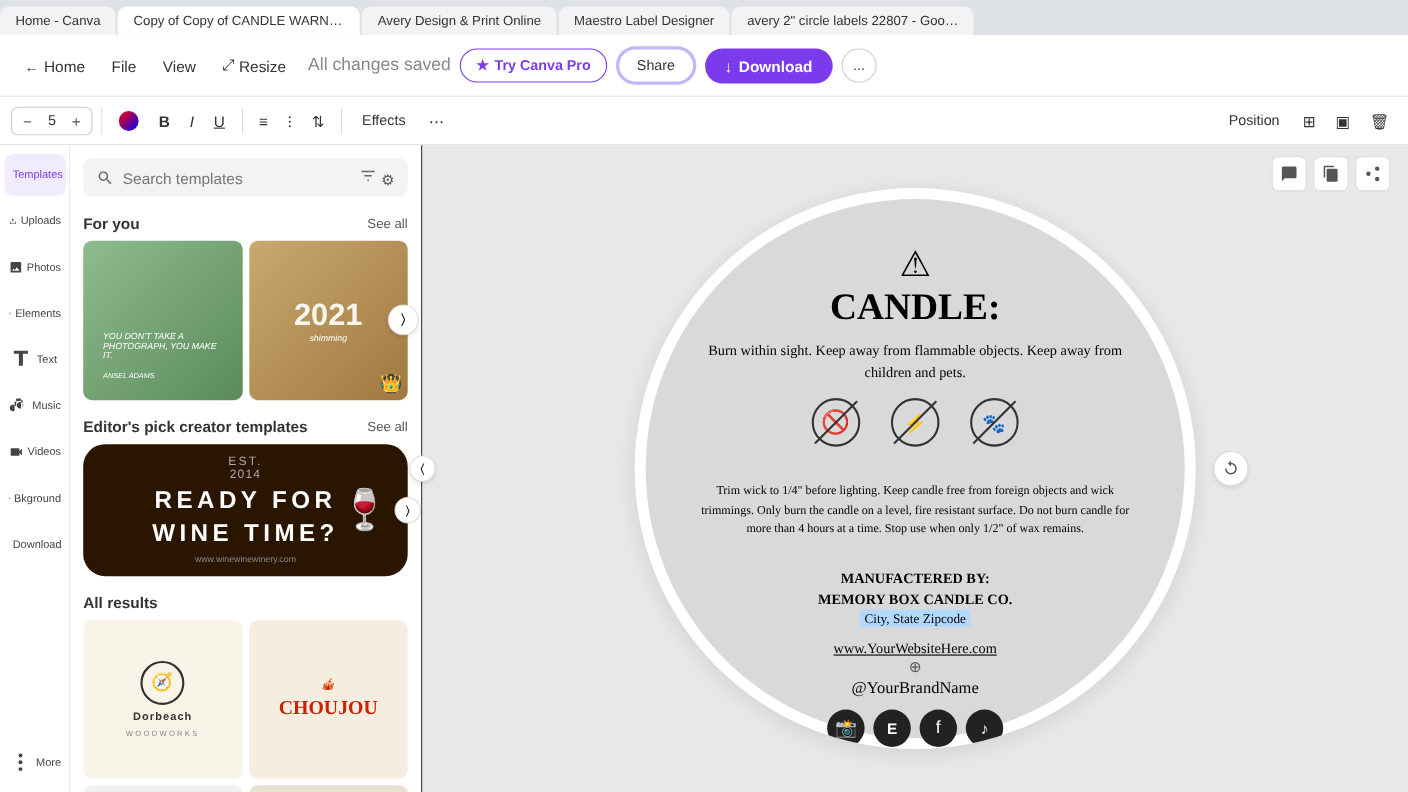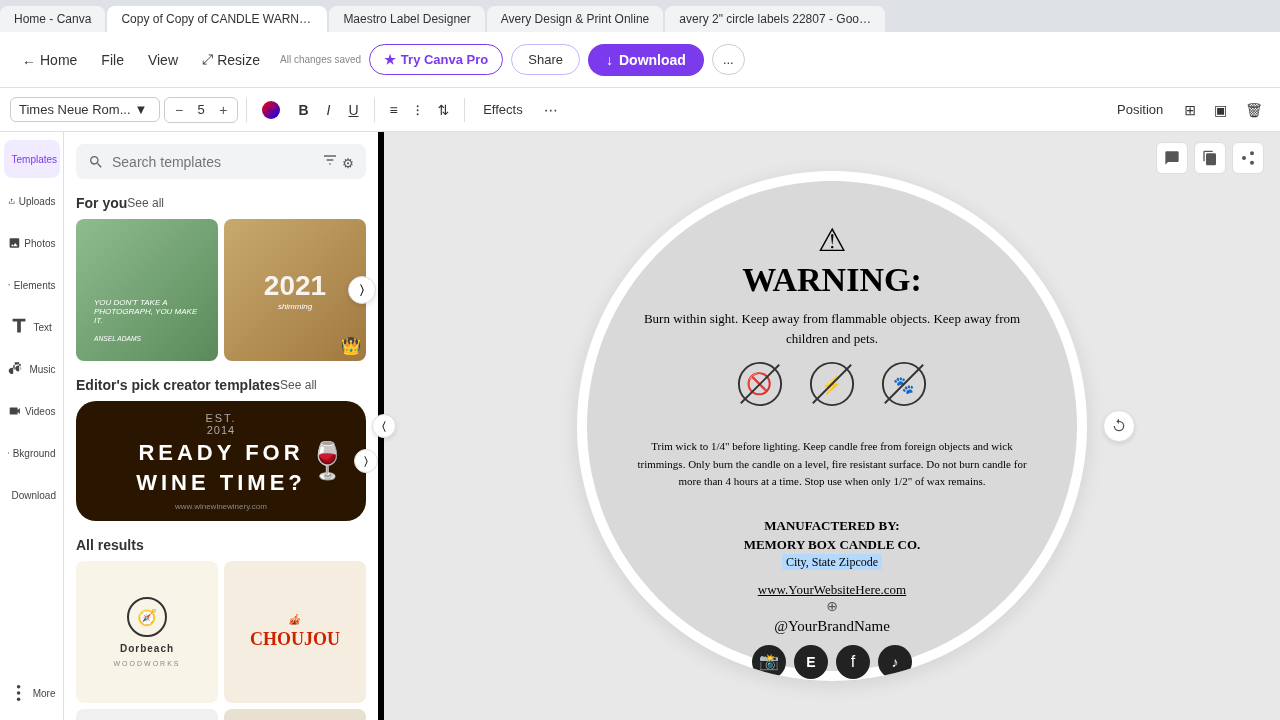--- a/index.html
+++ b/index.html
@@ -10,21 +10,21 @@
     .browser-tab { padding: 6px 14px; background: #f1f3f4; border-radius: 8px 8px 0 0; margin-right: 2px; cursor: pointer; white-space: nowrap; overflow: hidden; text-overflow: ellipsis; max-width: 220px; color: #333; }
     .browser-tab.active { background: #fff; }
 
     
     .topbar { display: flex; align-items: center; background: #fff; height: 56px; padding: 0 12px; border-bottom: 1px solid #e0e0e0; gap: 8px; }
     .topbar-nav { display: flex; align-items: center; gap: 4px; }
     .topbar-nav-btn { padding: 6px 10px; border: none; background: none; cursor: pointer; font-size: 14px; color: #333; border-radius: 6px; display: flex; align-items: center; gap: 4px; }
     .topbar-title { flex: 1; text-align: center; font-size: 15px; color: #333; font-weight: 500; }
     .topbar-actions { display: flex; align-items: center; gap: 8px; }
     .try-pro-btn { background: none; border: 1.5px solid #7c3aed; color: #7c3aed; padding: 7px 14px; border-radius: 20px; font-size: 13px; cursor: pointer; font-weight: 600; display: flex; align-items: center; gap: 5px; }
-    .share-btn { background: none; border: 1px solid #c4b5fd; color: #333; padding: 7px 16px; border-radius: 20px; font-size: 13px; cursor: pointer; font-weight: 500; }
+    .share-btn { background: none; border: 3px solid #c4b5fd; color: #333; padding: 7px 16px; border-radius: 20px; font-size: 13px; cursor: pointer; font-weight: 500; }
     .download-btn { background: #7c3aed; color: white; border: none; padding: 8px 18px; border-radius: 20px; font-size: 14px; cursor: pointer; font-weight: 600; display: flex; align-items: center; gap: 6px; }
     .more-btn { background: none; border: 1px solid #ccc; color: #333; padding: 7px 10px; border-radius: 20px; font-size: 13px; cursor: pointer; }
 
     
     .format-toolbar { display: flex; align-items: center; background: #fff; height: 44px; padding: 0 10px; border-bottom: 1px solid #e0e0e0; gap: 4px; }
     .font-selector { display: flex; align-items: center; gap: 4px; border: 1px solid #ccc; border-radius: 6px; padding: 4px 8px; cursor: pointer; font-size: 13px; color: #333; min-width: 150px; }
     .font-size-ctrl { display: flex; align-items: center; gap: 2px; border: 1px solid #ccc; border-radius: 6px; padding: 2px 6px; }
     .font-size-ctrl button { background: none; border: none; cursor: pointer; font-size: 14px; color: #555; padding: 2px 4px; }
     .font-size-val { font-size: 13px; padding: 0 6px; color: #333; min-width: 24px; text-align: center; }
     .tb-divider { width: 1px; height: 24px; background: #ddd; margin: 0 4px; }
@@ -38,25 +38,25 @@
 
     
     .sidebar { width: 64px; background: #fff; border-right: 1px solid #e0e0e0; display: flex; flex-direction: column; align-items: center; padding: 8px 0; gap: 4px; }
     .sidebar-item { display: flex; flex-direction: row; align-items: center; padding: 8px 4px; cursor: pointer; border-radius: 8px; width: 56px; gap: 4px; color: #444; }
     .sidebar-item.active { background: #f0ebff; color: #7c3aed; }
     .sidebar-item svg { width: 22px; height: 22px; }
     .sidebar-label { font-size: 10px; text-align: center; }
     .sidebar-spacer { flex: 1; }
 
     
-    .templates-panel { width: 320px; background: #fff; border-right: 6px solid #000000; overflow-y: auto; padding: 12px; }
+    .templates-panel { width: 320px; background: #fff; border-right: 1px solid #000000; overflow-y: auto; padding: 12px; }
     .search-bar { display: flex; align-items: center; background: #f1f3f4; border-radius: 8px; padding: 8px 12px; gap: 8px; margin-bottom: 16px; }
     .search-bar input { background: none; border: none; outline: none; font-size: 14px; flex: 1; color: #333; }
     .search-filter-btn { background: none; border: none; cursor: pointer; color: #555; }
-    .section-header { display: flex; justify-content: flex-start; align-items: center; margin-bottom: 8px; }
+    .section-header { display: flex; justify-content: space-between; align-items: center; margin-bottom: 8px; }
     .section-title { font-size: 14px; font-weight: 600; color: #333; }
     .see-all-btn { font-size: 12px; color: #555; cursor: pointer; background: none; border: none; }
     .templates-grid { display: grid; grid-template-columns: 1fr 1fr; gap: 6px; margin-bottom: 16px; position: relative; }
     .template-card { background: #e8e8e8; border-radius: 8px; overflow: hidden; cursor: pointer; aspect-ratio: 1; position: relative; }
     .template-card-wide { grid-column: 1 / -1; background: #3d2b1f; border-radius: 8px; overflow: hidden; cursor: pointer; height: 130px; display: flex; align-items: center; justify-content: center; position: relative; }
     .grid-next-btn { position: absolute; right: -10px; top: 50%; transform: translateY(-50%); background: white; border: 1px solid #ddd; border-radius: 50%; width: 28px; height: 28px; display: flex; align-items: center; justify-content: center; cursor: pointer; z-index: 10; box-shadow: 0 2px 4px rgba(0,0,0,0.1); }
 
     
     .canvas-area { flex: 1; background: #e8e8e8; display: flex; align-items: center; justify-content: center; position: relative; overflow: hidden; }
     .canvas-toolbar-right { position: absolute; top: 10px; right: 16px; display: flex; gap: 6px; }
@@ -81,58 +81,54 @@
     .tpl-blank { background: #f0f0f0; }
     .tpl-text1 { font-size: 9px; color: white; font-style: italic; text-align: center; }
     .badge { position: absolute; bottom: 6px; right: 6px; background: #555; border-radius: 50%; width: 18px; height: 18px; display: flex; align-items: center; justify-content: center; }
   </style>
 </head>
 <body>
 
 <div class="browser-tabs">
   <div class="browser-tab">Home - Canva</div>
   <div class="browser-tab active">Copy of Copy of CANDLE WARNING LABEL TEM...</div>
+  <div class="browser-tab">Avery Design &amp; Print Online</div>
   <div class="browser-tab">Maestro Label Designer</div>
-  <div class="browser-tab">Avery Design &amp; Print Online</div>
   <div class="browser-tab">avery 2" circle labels 22807 - Google Search</div>
 </div>
 
 <div class="topbar">
   <div class="topbar-nav">
     <button class="topbar-nav-btn">
       <span>←</span>
       <span>Home</span>
     </button>
     <button class="topbar-nav-btn">File</button>
     <button class="topbar-nav-btn">View</button>
     <button class="topbar-nav-btn">
       <span>⤢</span>
       <span>Resize</span>
     </button>
-    <span style="font-size:10px;color:#888;margin-left:6px;">All changes saved</span>
+    <span style="font-size:16px;color:#888;margin-left:6px;">All changes saved</span>
   </div>
   <div class="topbar-actions">
     <button class="try-pro-btn">
       <span>★</span>
       <span>Try Canva Pro</span>
     </button>
     <button class="share-btn">Share</button>
     <button class="download-btn">
       <span>↓</span>
       <span>Download</span>
     </button>
     <button class="more-btn">...</button>
   </div>
 </div>
 
 <div class="format-toolbar">
-  <div class="font-selector">
-    <span>Times Neue Rom...</span>
-    <span>▼</span>
-  </div>
   <div class="font-size-ctrl">
     <button class="tb-btn">−</button>
     <span class="font-size-val">5</span>
     <button class="tb-btn">+</button>
   </div>
   <div class="tb-divider"></div>
   <button class="tb-btn">
     <span class="color-circle"></span>
   </button>
   <button class="tb-btn bold">B</button>
@@ -322,21 +318,21 @@
           </svg>
       </div>
     </div>
 
     <div style="position:relative;">
       <div class="canvas">
         <div class="canvas-inner">
 
           <div style="font-size:32px;margin-bottom:2px;">⚠</div>
 
-          <div style="font-size:34px;font-weight:bold;font-family:'Times New Roman',serif;margin-bottom:10px;">WARNING:</div>
+          <div style="font-size:34px;font-weight:bold;font-family:'Times New Roman',serif;margin-bottom:10px;">CANDLE:</div>
 
           <div style="font-size:13px;font-family:'Times New Roman',serif;margin-bottom:12px;line-height:1.5;">Burn within sight. Keep away from flammable objects. Keep away from children and pets.</div>
 
           <div class="icons-row">
             <div style="position:relative;width:48px;height:48px;">
               <svg viewBox="0 0 50 50" width="48" height="48">
                 <circle cx="25" cy="25" r="22" fill="none" stroke="#333" stroke-width="2"></circle>
                 <text x="25" y="32" text-anchor="middle" font-size="22">🚫</text>
                 <line x1="5" y1="45" x2="45" y2="5" stroke="#333" stroke-width="2"></line>
               </svg>

